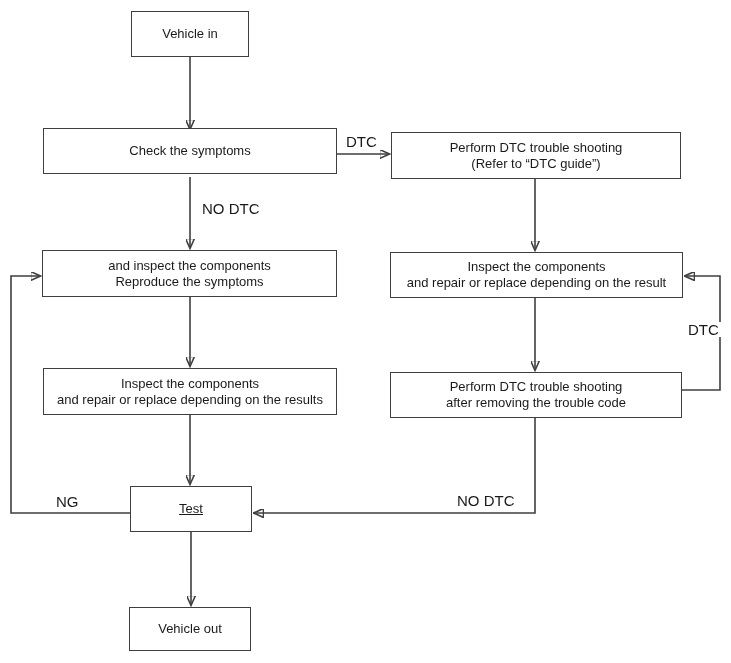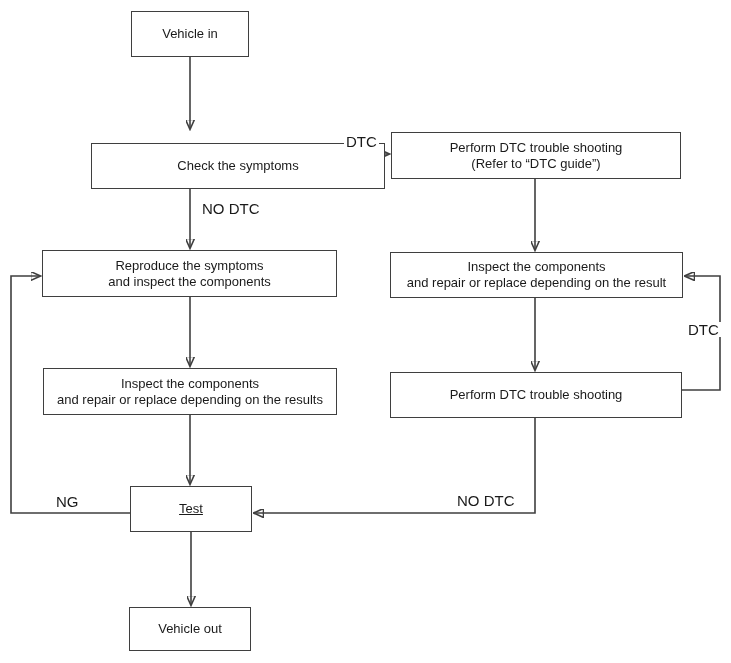--- a/index.html
+++ b/index.html
@@ -46,21 +46,21 @@
   .edge-label {
     position: absolute;
     font-size: 15px;
     line-height: 15px;
     white-space: nowrap;
     background: #ffffff;
     padding: 0 2px;
   }
   
   #n-vehicle-in       { left: 131px; top: 11px;  width: 118px; height: 46px; }
-  #n-check-symptoms   { left: 43px;  top: 143px; width: 294px; height: 46px; margin-left: 48px; }
+  #n-check-symptoms   { left: 43px;  top: 128px; width: 294px; height: 46px; }
   #n-perform-dtc      { left: 391px; top: 132px; width: 290px; height: 47px; }
   #n-reproduce        { left: 42px;  top: 250px; width: 295px; height: 47px; }
   #n-inspect-right    { left: 390px; top: 252px; width: 293px; height: 46px; }
   #n-inspect-left     { left: 43px;  top: 368px; width: 294px; height: 47px; }
   #n-perform-dtc-after{ left: 390px; top: 372px; width: 292px; height: 46px; }
   #n-test             { left: 130px; top: 486px; width: 122px; height: 46px; text-decoration: underline; }
   #n-vehicle-out      { left: 129px; top: 607px; width: 122px; height: 44px; }
   
   #l-dtc-right   { left: 344px; top: 134px; }
   #l-no-dtc-down { left: 200px; top: 201px; }
@@ -99,36 +99,37 @@
   <div class="node" id="n-check-symptoms">
     <span>Check the symptoms</span>
   </div>
 
   <div class="node" id="n-perform-dtc">
     <span>Perform DTC trouble shooting</span>
     <span>(Refer to “DTC guide”)</span>
   </div>
 
   <div class="node" id="n-reproduce">
+    <span>and inspect the components</span>
     <span>Reproduce the symptoms</span>
-    <span>and inspect the components</span>
   </div>
 
   <div class="node" id="n-inspect-right">
     <span>Inspect the components</span>
     <span>and repair or replace depending on the result</span>
   </div>
 
   <div class="node" id="n-inspect-left">
     <span>Inspect the components</span>
     <span>and repair or replace depending on the results</span>
   </div>
 
   <div class="node" id="n-perform-dtc-after">
     <span>Perform DTC trouble shooting</span>
+    <span>after removing the trouble code</span>
   </div>
 
   <div class="node" id="n-test">
     <span>Test</span>
   </div>
 
   <div class="node" id="n-vehicle-out">
     <span>Vehicle out</span>
   </div>
 

